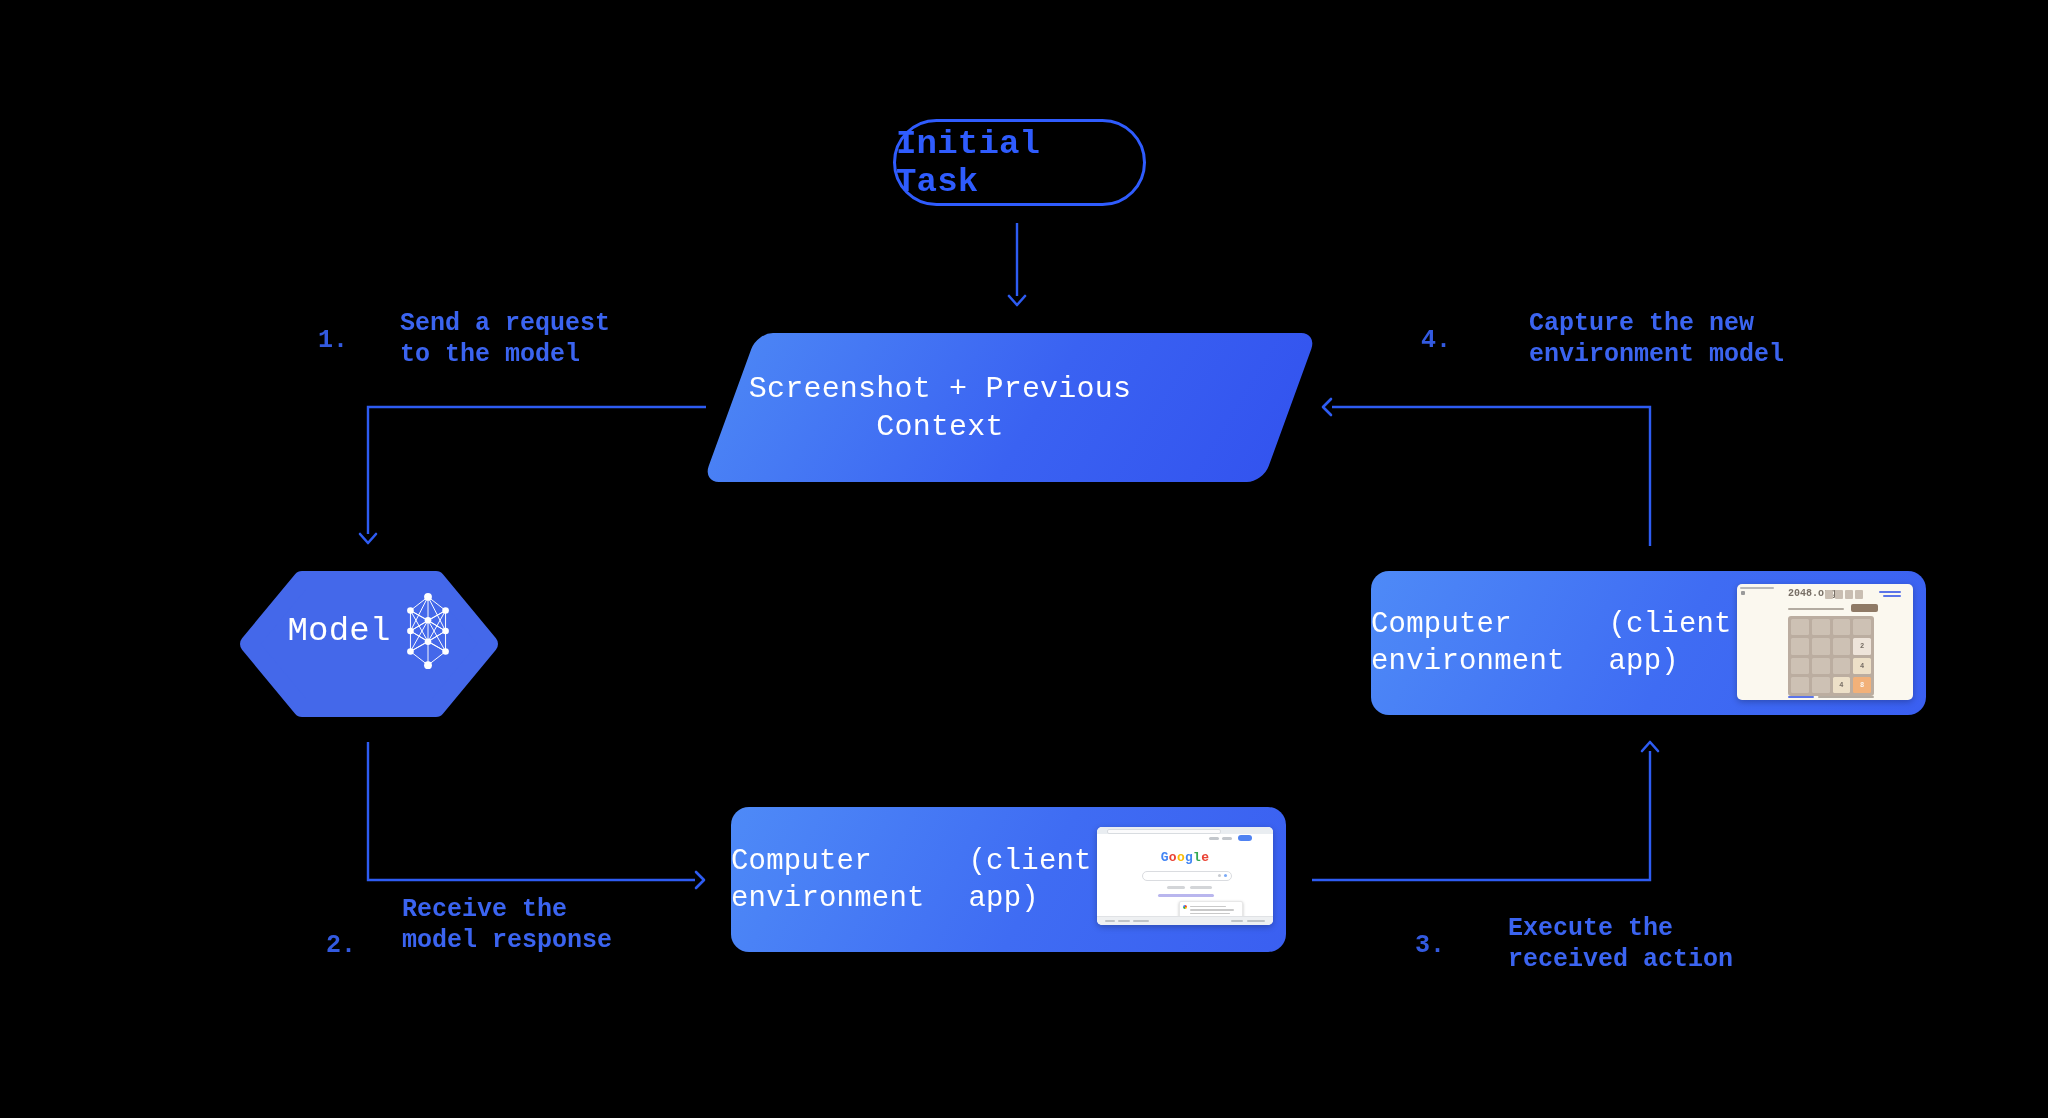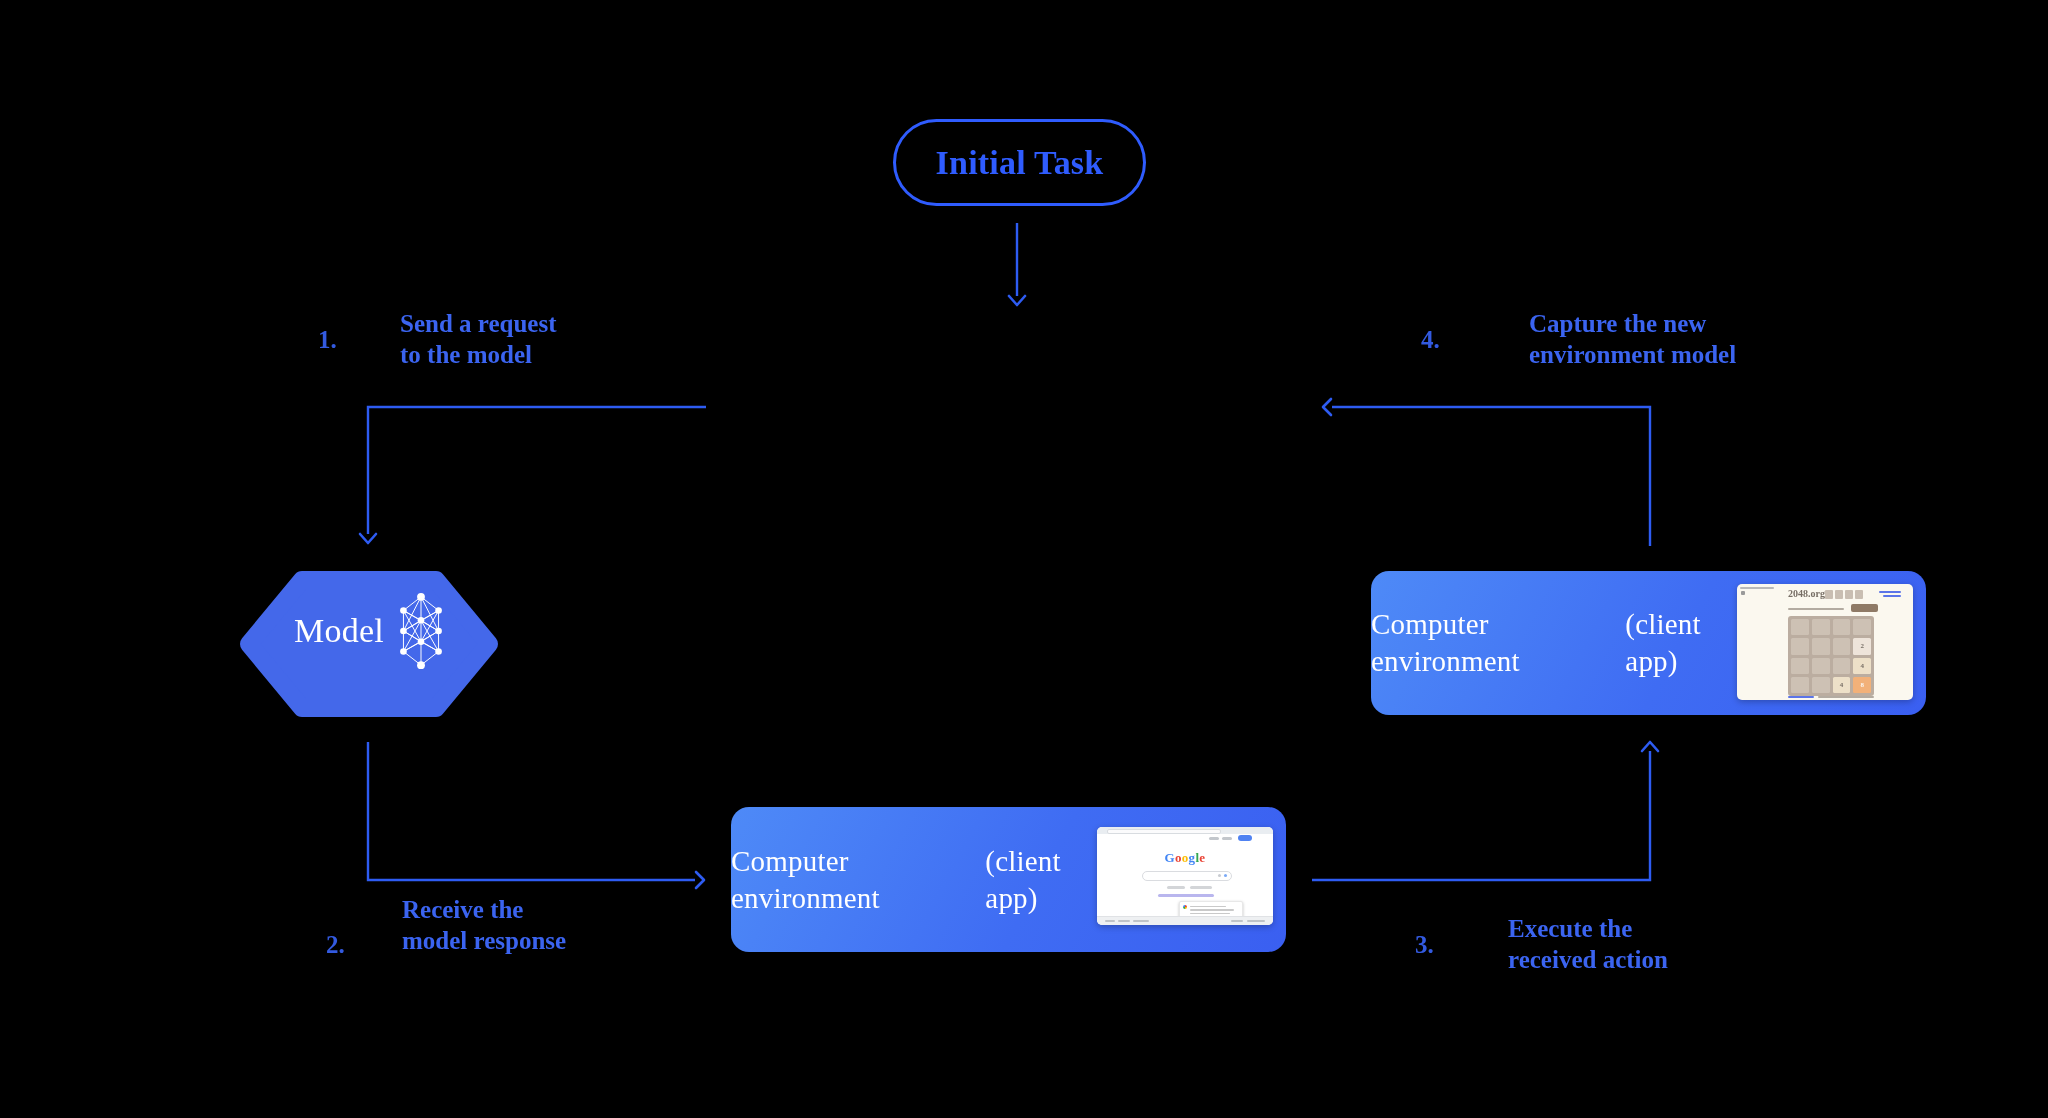--- a/index.html
+++ b/index.html
@@ -1,17 +1,17 @@
 <!DOCTYPE html>
 <html><head>
 <meta charset="utf-8">
 <style>
   html,body{margin:0;padding:0;background:#000;}
   #stage{position:relative;width:2048px;height:1118px;background:#000;overflow:hidden;
-         font-family:Liberation Serif, serif;}
+         font-family:Liberation Mono, monospace;}
 
   
   #wires{position:absolute;inset:0;}
 
   
   .pill{position:absolute;left:893px;top:119px;width:247px;height:81px;
         border:3.5px solid #2f5cfe;border-radius:44px;display:flex;align-items:center;justify-content:center;}
   .pill span{color:#2f5cfe;font-size:34px;font-weight:700;letter-spacing:.2px;}
 
   
@@ -103,20 +103,27 @@
     <path d="M1642,751 L1650,742 L1658,751" stroke="#2e5cf2" stroke-width="2.6" stroke-linecap="round" stroke-linejoin="round"></path>
 
     <path d="M1650,546 V407 H1332" stroke="#2e5cf2" stroke-width="2.4"></path>
     <path d="M1331,399 L1323,407 L1331,415" stroke="#2e5cf2" stroke-width="2.6" stroke-linecap="round" stroke-linejoin="round"></path>
   </svg>
 
   <div class="pill">
     <span>Initial Task</span>
   </div>
 
+  <div class="para">
+    <div class="bg"></div>
+    <div class="txt">
+      <span>Screenshot + Previous</span>
+      <span>Context</span>
+    </div>
+  </div>
 
   <div class="hex">
     <svg class="shape" viewBox="0 0 258 146">
       <polygon points="9,73 62,9 196,9 249,73 196,137 62,137" fill="#4468ea" stroke="#4468ea" stroke-width="18" stroke-linejoin="round"></polygon>
     </svg>
     <div class="content">
       <span>Model</span>
       <svg width="46" height="80" viewBox="0 0 46 82" fill="none">
         <g stroke="#ffffff" stroke-width="1">
           <path d="M23,6 L5,20 M23,6 L41,20 M23,6 L23,30 M23,6 L5,41 M23,6 L41,41"></path>

